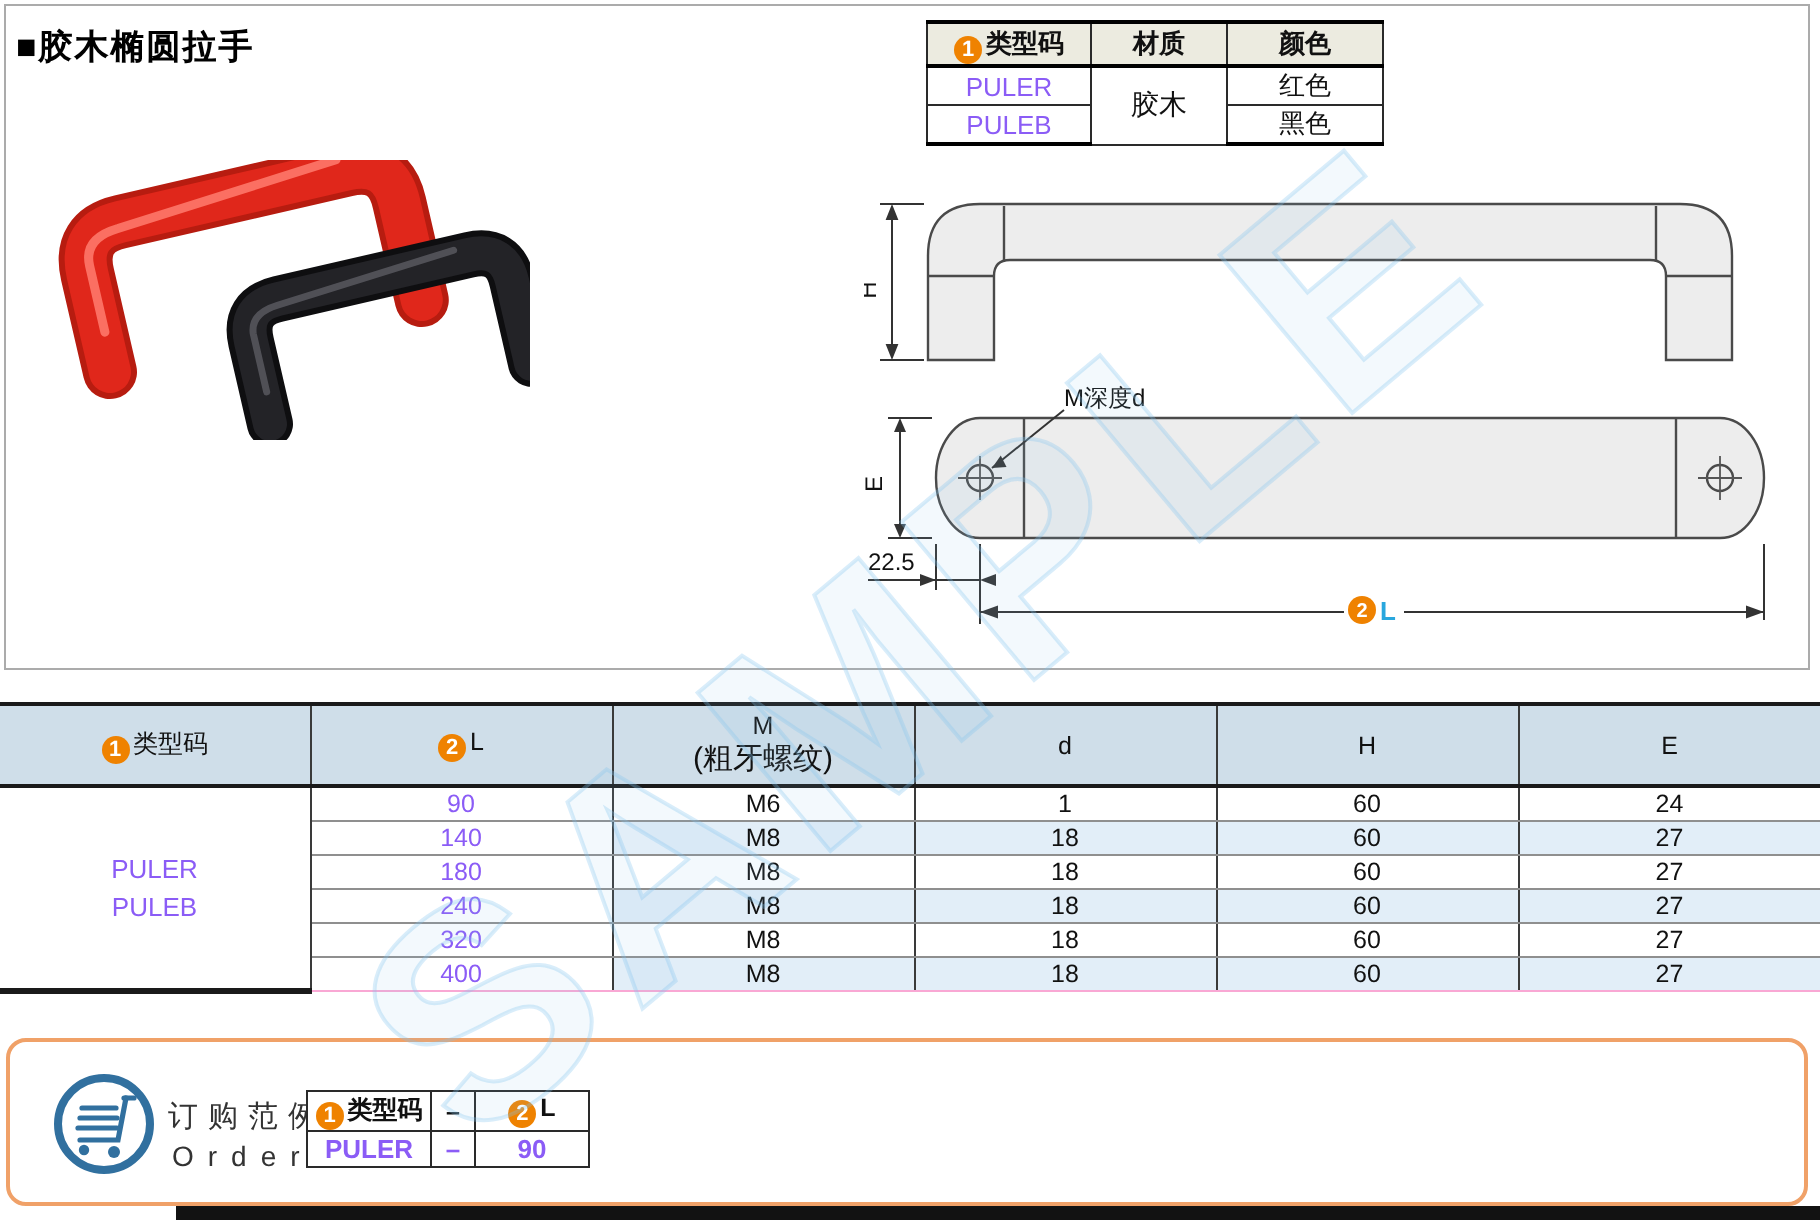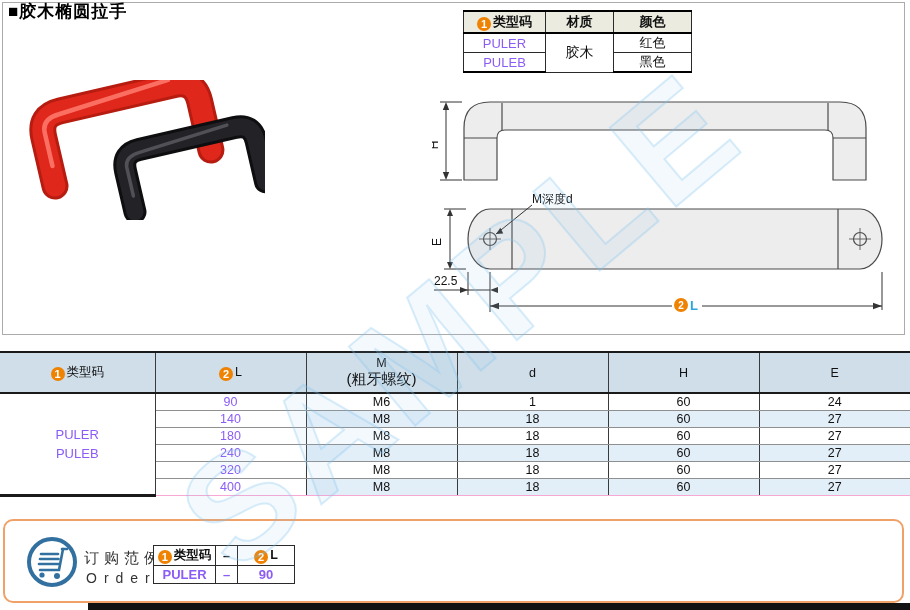--- a/index.html
+++ b/index.html
@@ -12,21 +12,21 @@
     color: #111;
   }
   .abs { position: absolute; }
 
   
   .top-box {
     left: 2px; top: 2px; width: 903px; height: 333px;
     border: 1px solid #ababab; background: #fff;
   }
   .page-title {
-    left: 8px; top: 0; font-size: 17px; font-weight: bold; color: #000;
+    left: 8px; top: 12px; font-size: 17px; font-weight: bold; color: #000;
     letter-spacing: 1px;
   }
 
   
   .num {
     display: inline-block; width: 14px; height: 14px; border-radius: 50%;
     background: #ef8200; color: #fff; font-size: 11px; line-height: 14px;
     text-align: center; font-weight: bold; margin-right: 2px; vertical-align: -2px;
   }
 

